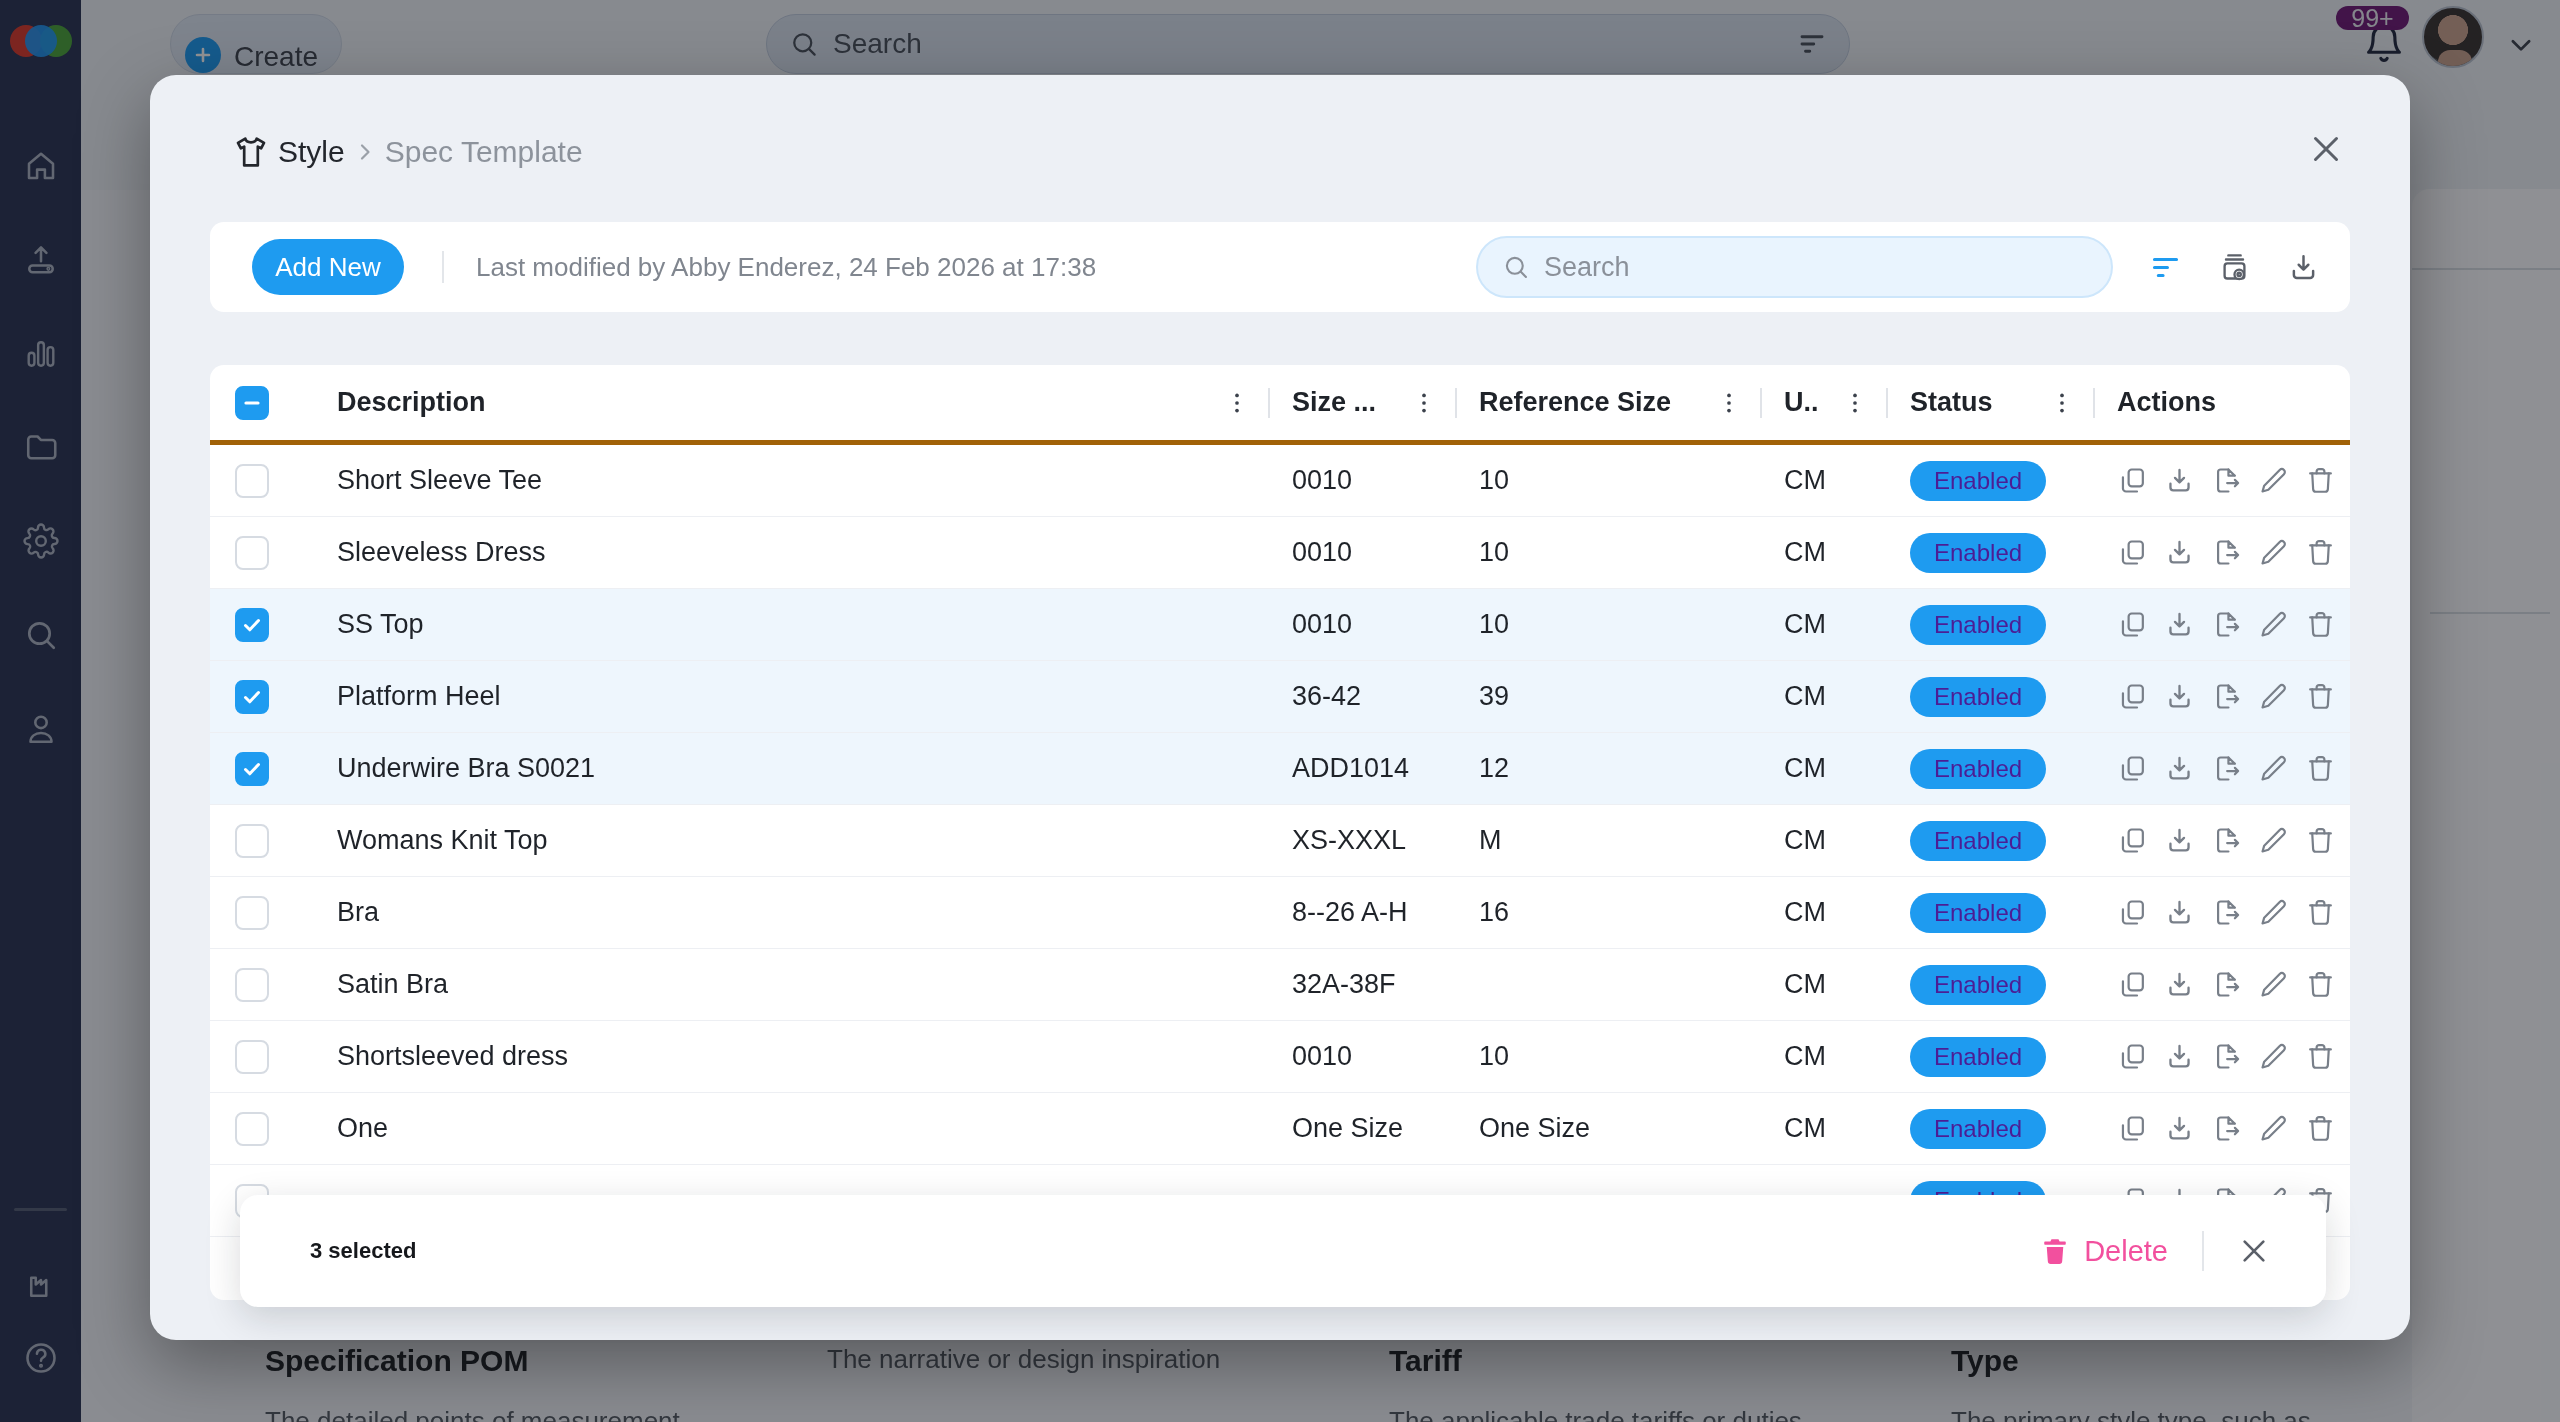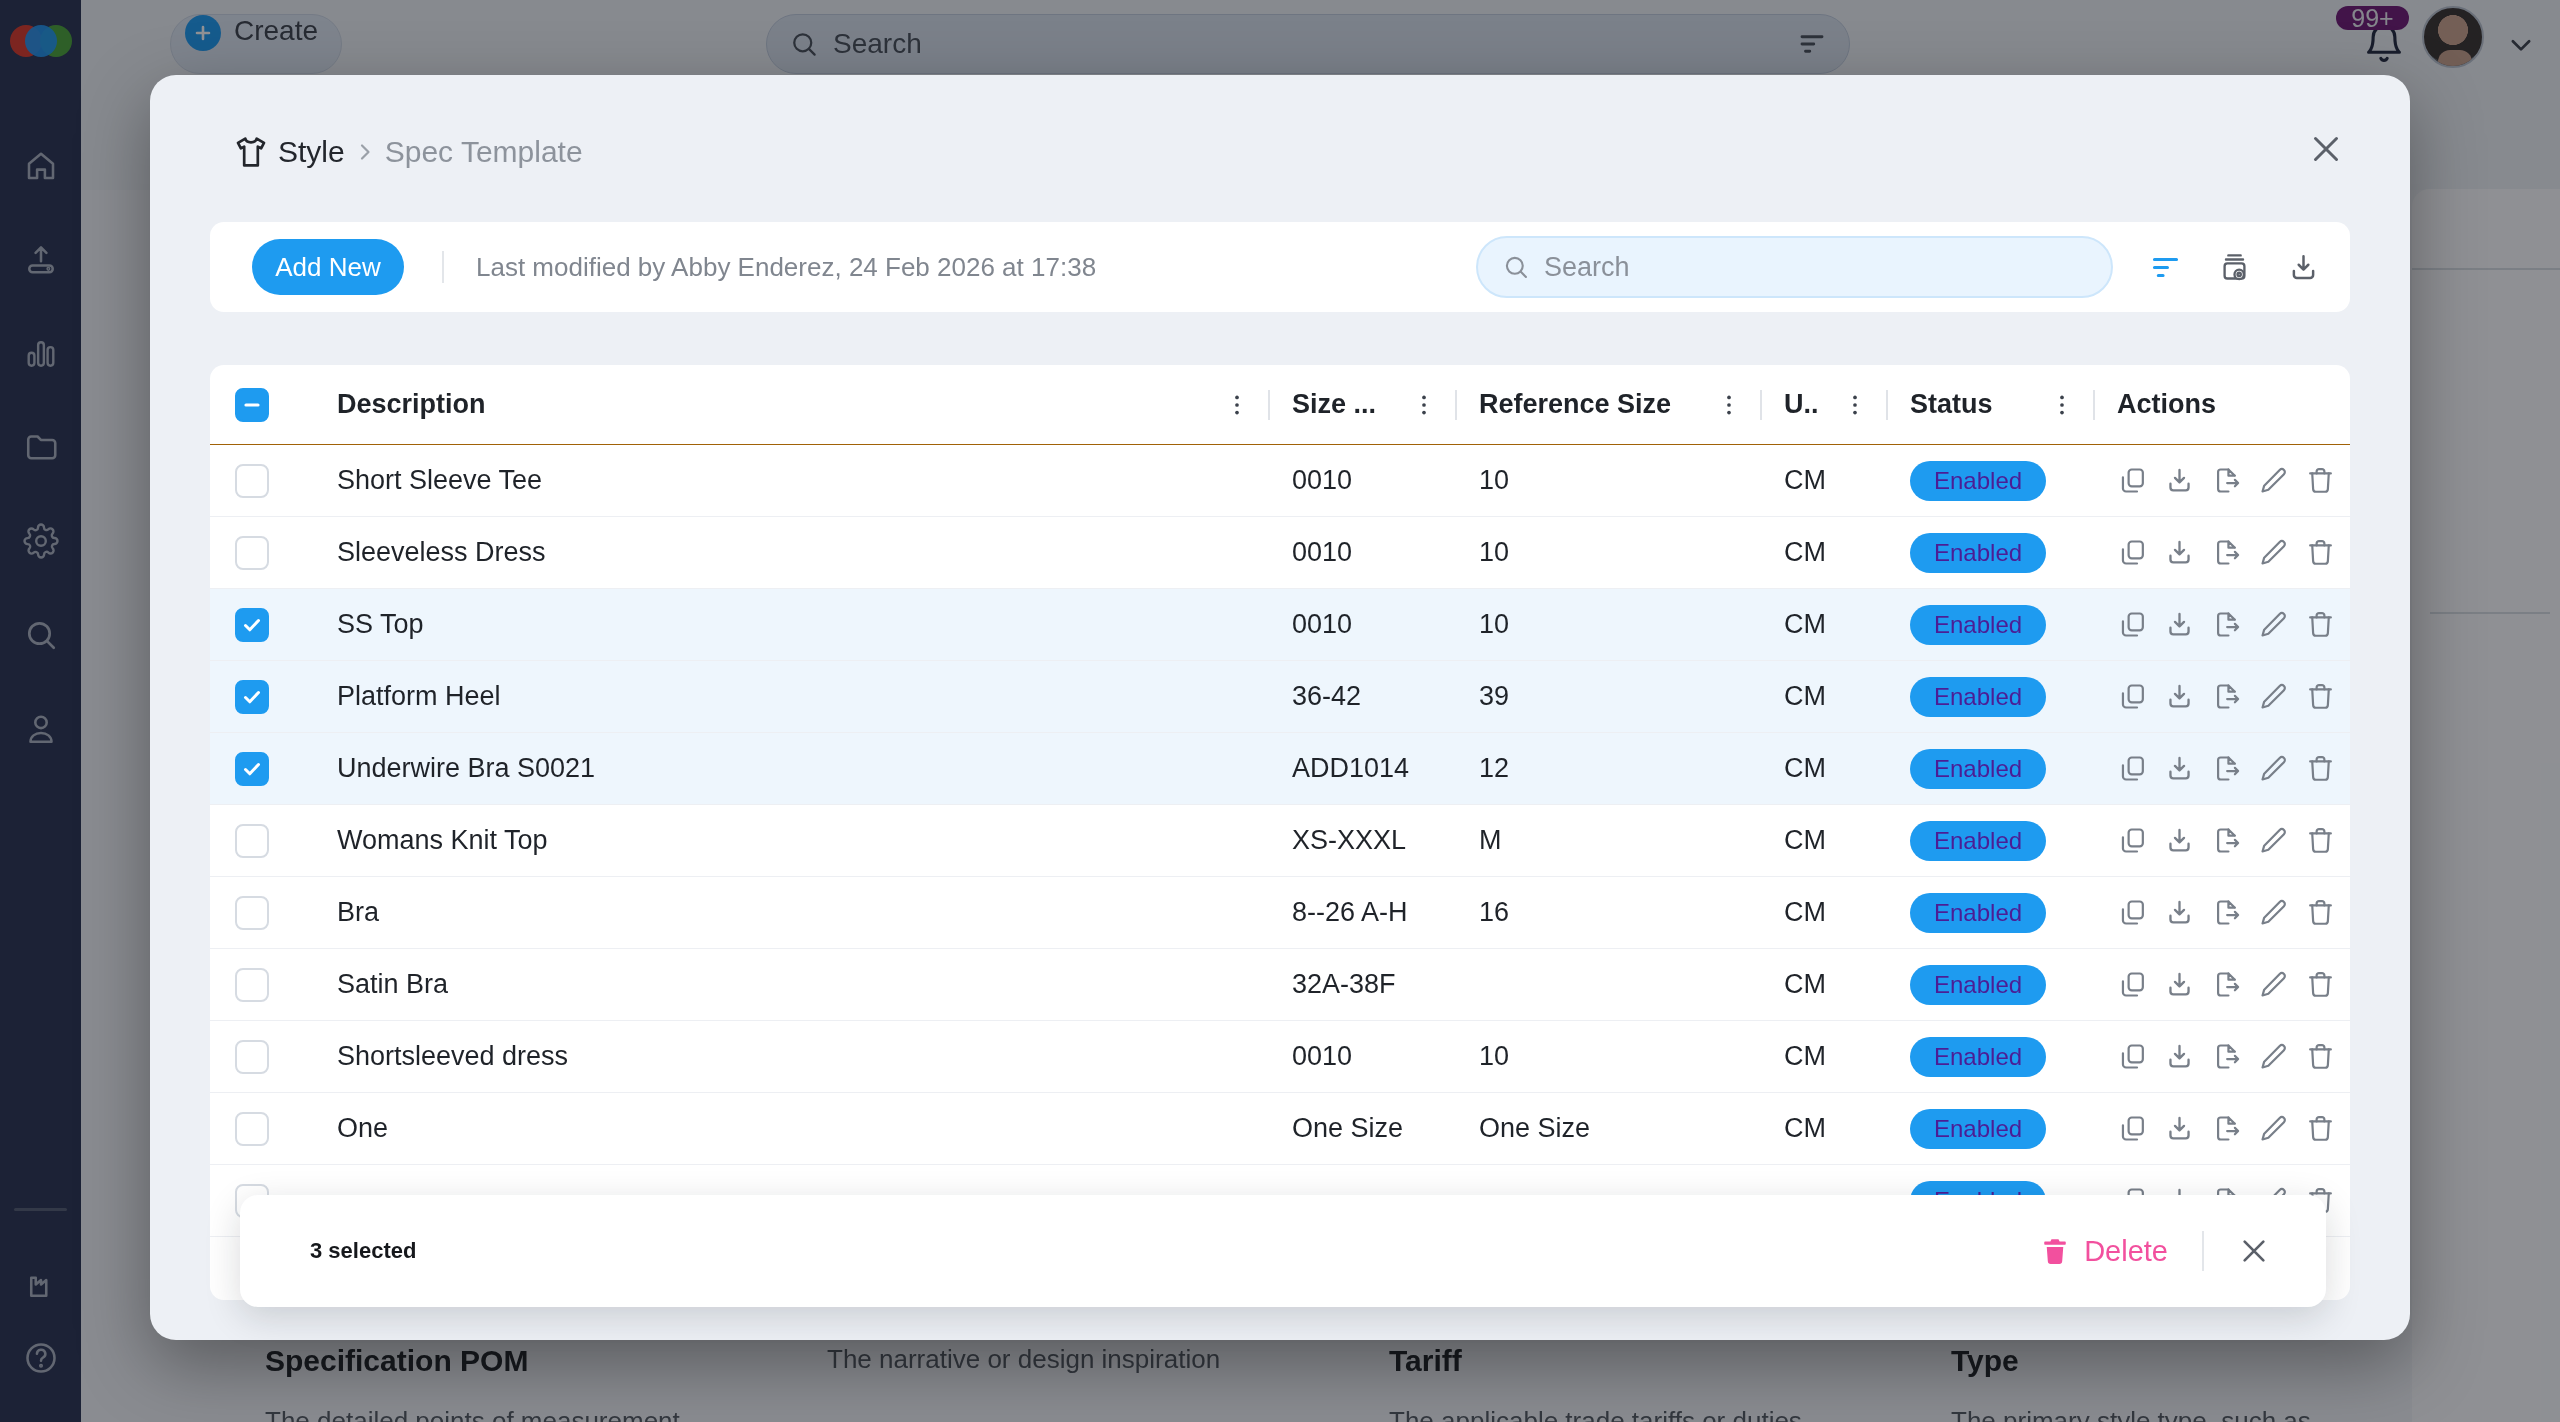--- a/index.html
+++ b/index.html
@@ -11,21 +11,21 @@
   .logo { position:absolute; left:10px; top:24px; width:64px; height:34px; }
   .logo i { position:absolute; width:32px; height:32px; border-radius:50%; top:1px; }
   .logo .c-red   { left:0;  background:#d93a2b; z-index:1; }
   .logo .c-green { left:30px; background:#4ba23a; z-index:2; }
   .logo .c-blue  { left:15px; background:#2196f3; z-index:3; opacity:.92; }
   .side-icon { position:absolute; left:50%; transform:translateX(-50%); width:36px; height:36px; color:#aab1bf; }
   .side-divider { position:absolute; left:14px; width:53px; height:3px; border-radius:2px; background:#555d73; top:1208px; }
 
   .top-header { position:absolute; left:81px; right:0; top:0; height:190px; background:#edf0f5; z-index:1; }
   .create-btn { position:absolute; left:89px; top:14px; width:172px; height:60px; border-radius:30px;
-    background:#dde5f0; border:1px solid #ccd6e3; display:flex; align-items:flex-start; gap:13px; padding-left:14px; }
+    background:#dde5f0; border:1px solid #ccd6e3; display:flex; align-items:flex-end; gap:13px; padding-left:14px; }
   .create-plus { width:36px; height:36px; border-radius:50%; background:var(--accent,#1e9bf0); color:#fff; display:flex; align-items:center; justify-content:center; }
   .create-label { font-size:28px; color:#3e444d; }
   .top-search { position:absolute; left:685px; top:14px; width:1084px; height:60px; border-radius:30px;
     background:#d8e0ec; border:1px solid #bfcbdb; display:flex; align-items:center; padding:0 22px; gap:14px; color:#454b55; }
   .top-search input { flex:1; border:none; outline:none; background:transparent; font-size:28px; color:#454b55; font-family:inherit; }
   .top-search input::placeholder { color:#4a505a; opacity:1; }
   .hicon { width:30px; height:30px; color:#4a505a; flex:none; }
   .bell { position:absolute; left:2282px; top:22px; width:42px; height:42px; color:#242b40; }
   .notif-badge { position:absolute; left:2255px; top:6px; min-width:73px; height:24px; border-radius:20px;
     background:#701a75; color:#e8eaef; font-size:25px; display:flex; align-items:center; justify-content:center; padding:0 14px; }
@@ -66,21 +66,21 @@
   .modal-search { width:637px; height:62px; border-radius:31px; background:#e9f4fe; border:2px solid #cde6fb;
     display:flex; align-items:center; gap:14px; padding:0 24px; }
   .modal-search .sicon { width:28px; height:28px; color:#8a9099; flex:none; }
   .modal-search input { flex:1; border:none; outline:none; background:transparent; font-size:27px; color:#3c424c; font-family:inherit; }
   .modal-search input::placeholder { color:#8a9099; opacity:1; }
   .ticon { width:33px; height:33px; color:#5b6069; }
   .ticon.blue { color:var(--accent,#1e9bf0); }
 
   .table-card { top:290px; height:935px; overflow:hidden; }
   .thead, .trow { display:grid; grid-template-columns:84px minmax(0,1fr) 187px 305px 126px 207px 233px; align-items:center; }
-  .thead { height:80px; border-bottom:1px solid #a16207; }
+  .thead { height:80px; border-bottom:5px solid #a16207; }
   .trow { height:72px; border-bottom:1px solid #edeff3; background:#fff; font-size:27px; color:#1f2329; }
   .trow.selected { background:var(--selected_row,#eef6fd); }
   .cell { display:flex; align-items:center; min-width:0; }
   .c-check { justify-content:center; }
   .c-desc { padding-left:43px; }
   .h-label { font-size:27px; font-weight:600; color:#1f2329; white-space:nowrap; }
   .h-tools { margin-left:auto; display:flex; align-items:center; }
   .kebab { width:26px; height:26px; color:#3c424c; }
   .h-sep { width:2px; height:30px; background:#e0e3e8; margin-left:18px; margin-right:22px; }
   .checkbox { width:34px; height:34px; border-radius:8px; border:2px solid #d6dbe2; background:#fff;

